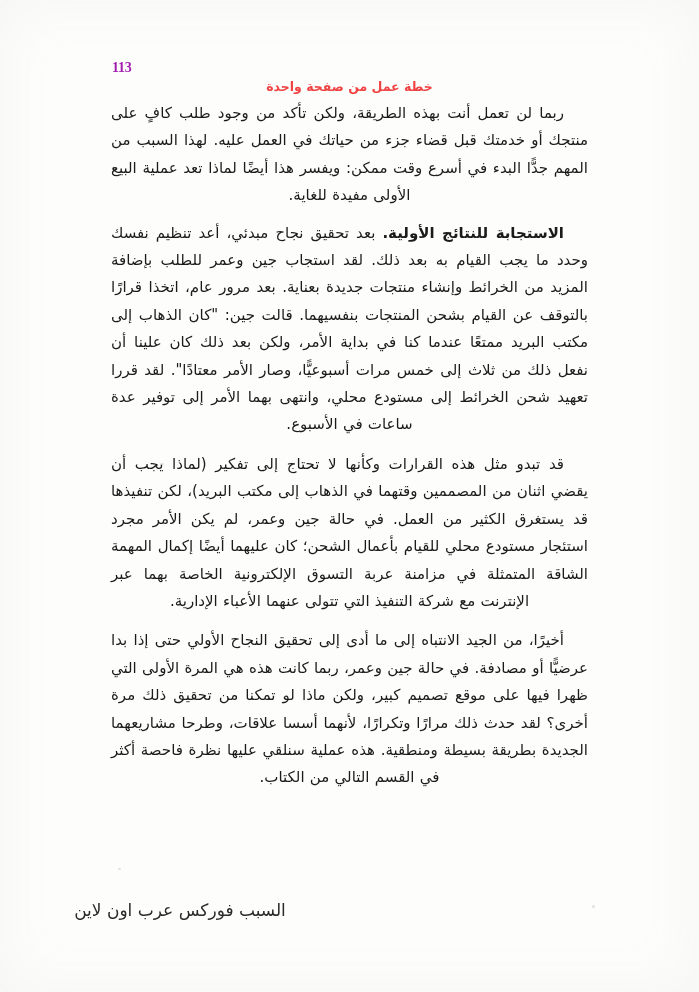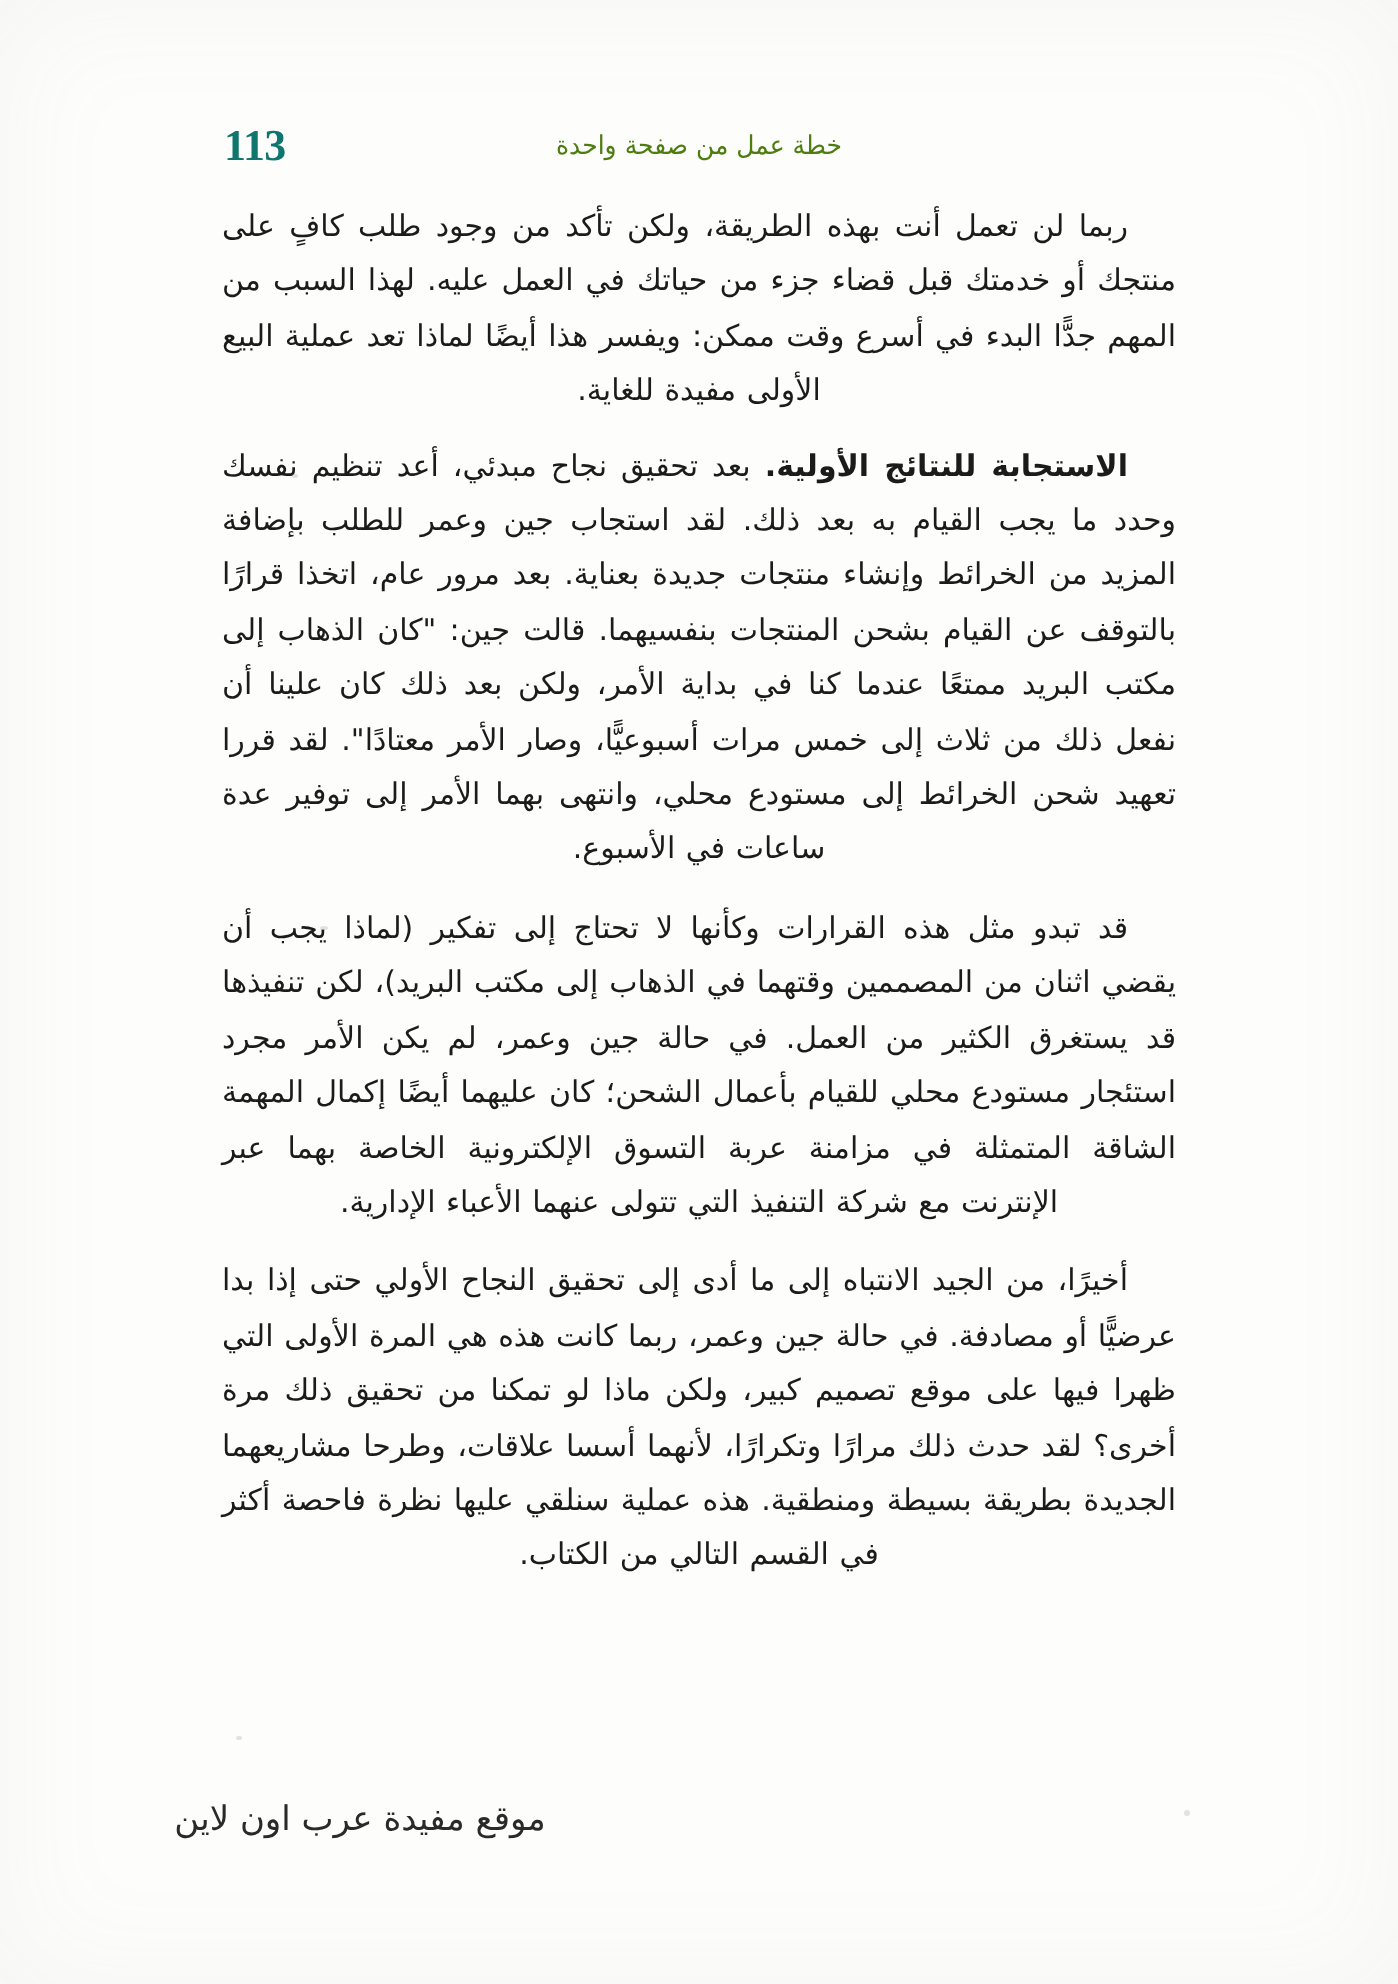--- a/index.html
+++ b/index.html
@@ -29,35 +29,35 @@
     right: 0;
     height: 26px;
   }
 
   .folio {
     position: absolute;
     left: 112px;
     top: 0;
     font-family: "Liberation Serif", serif;
     font-weight: bold;
-    font-size: 22px;
+    font-size: 14px;
     letter-spacing: -0.3px;
-    color: #0f766e;
+    color: #a21caf;
   }
 
   .head-title {
     position: absolute;
     left: 0;
     right: 0;
-    top: 5px;
+    top: 19px;
     text-align: center;
     font-family: "DejaVu Sans", sans-serif;
-    font-weight: normal;
+    font-weight: bold;
     font-size: 12.5px;
-    color: #4d7c0f;
+    color: #ef4444;
     transform: scaleY(1.04);
   }
 
   
   .body-text {
     position: absolute;
     top: 100px;
     right: 111px;
     width: 477px;
     direction: rtl;
@@ -157,16 +157,16 @@
     </p>
 
   </div>
 
   <div class="speck" style="left:146px; top:237px; width:3px; height:2px;"></div>
   <div class="speck" style="left:160px; top:463px; width:4px; height:2px;"></div>
   <div class="speck" style="left:118px; top:868px; width:3px; height:2px;"></div>
   <div class="speck" style="left:592px; top:905px; width:3px; height:3px;"></div>
 
   <div class="watermark">
-    <div class="wm-arabic">موقع مفيدة عرب اون لاين</div>
+    <div class="wm-arabic">السبب فوركس عرب اون لاين</div>
   </div>
 
 </div>
 
 </body></html>

